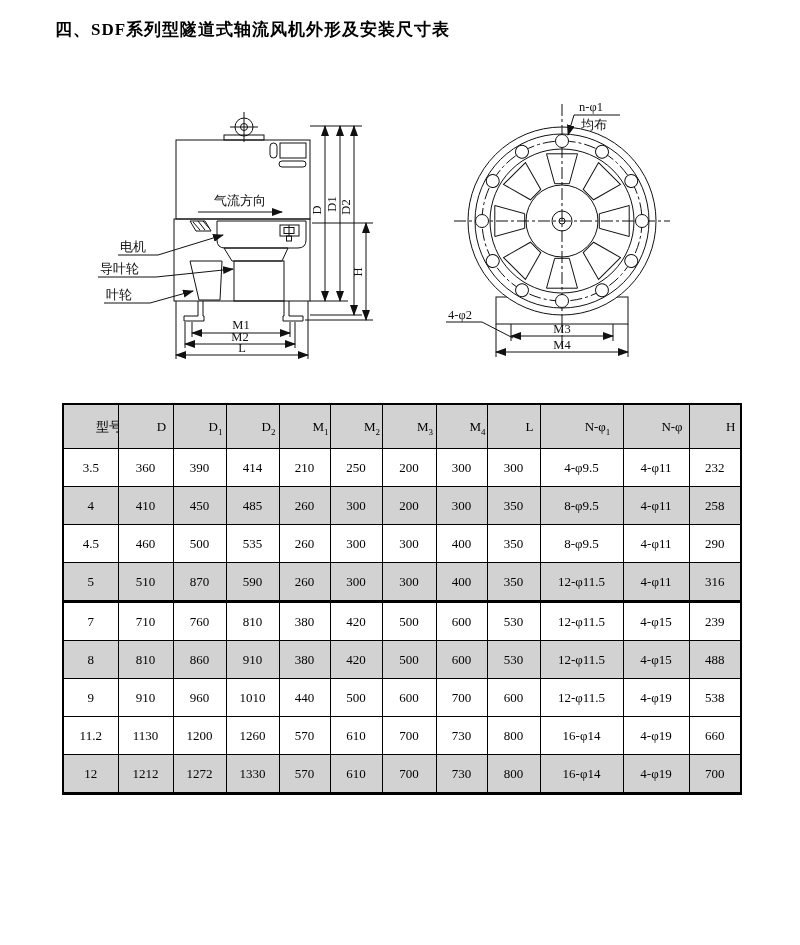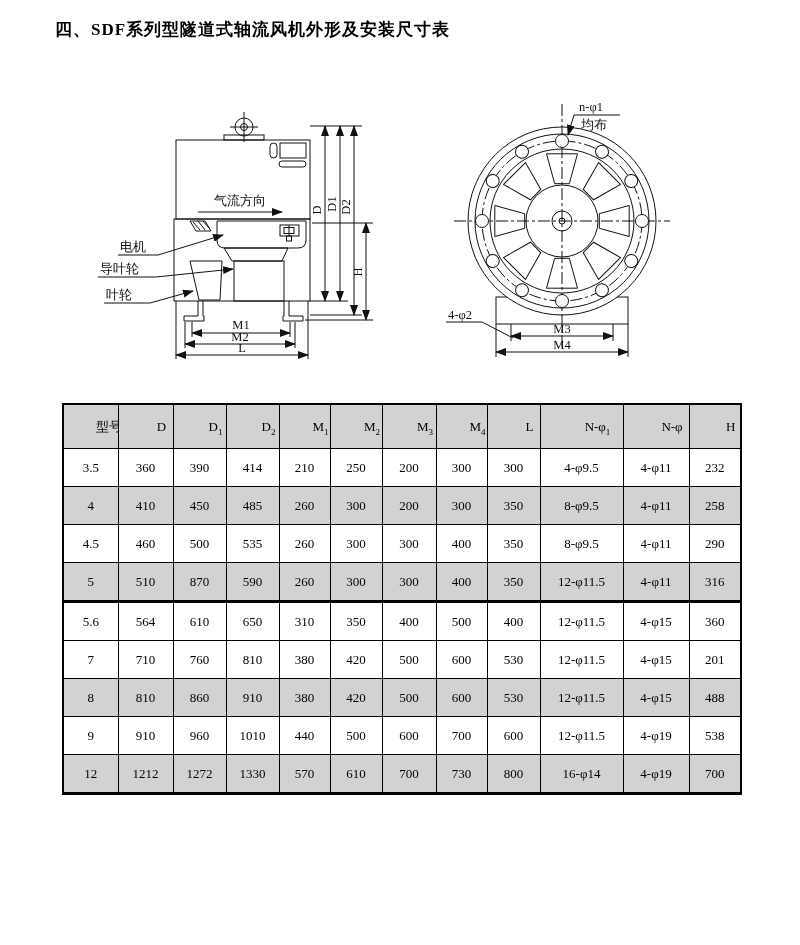--- a/index.html
+++ b/index.html
@@ -296,46 +296,32 @@
           <td>260</td>
           <td>300</td>
           <td>300</td>
           <td>400</td>
           <td>350</td>
           <td>12-φ11.5</td>
           <td>4-φ11</td>
           <td>316</td>
         </tr>
         <tr>
-          <td>5.6</td>
-          <td>564</td>
-          <td>610</td>
-          <td>650</td>
-          <td>310</td>
-          <td>350</td>
-          <td>400</td>
-          <td>500</td>
-          <td>400</td>
-          <td>12-φ11.5</td>
-          <td>4-φ15</td>
-          <td>360</td>
-        </tr>
-        <tr>
           <td>7</td>
           <td>710</td>
           <td>760</td>
           <td>810</td>
           <td>380</td>
           <td>420</td>
           <td>500</td>
           <td>600</td>
           <td>530</td>
           <td>12-φ11.5</td>
           <td>4-φ15</td>
-          <td>201</td>
+          <td>239</td>
         </tr>
         <tr class="shaded">
           <td>8</td>
           <td>810</td>
           <td>860</td>
           <td>910</td>
           <td>380</td>
           <td>420</td>
           <td>500</td>
           <td>600</td>
@@ -351,20 +337,34 @@
           <td>1010</td>
           <td>440</td>
           <td>500</td>
           <td>600</td>
           <td>700</td>
           <td>600</td>
           <td>12-φ11.5</td>
           <td>4-φ19</td>
           <td>538</td>
         </tr>
+        <tr>
+          <td>11.2</td>
+          <td>1130</td>
+          <td>1200</td>
+          <td>1260</td>
+          <td>570</td>
+          <td>610</td>
+          <td>700</td>
+          <td>730</td>
+          <td>800</td>
+          <td>16-φ14</td>
+          <td>4-φ19</td>
+          <td>660</td>
+        </tr>
         <tr class="shaded">
           <td>12</td>
           <td>1212</td>
           <td>1272</td>
           <td>1330</td>
           <td>570</td>
           <td>610</td>
           <td>700</td>
           <td>730</td>
           <td>800</td>

